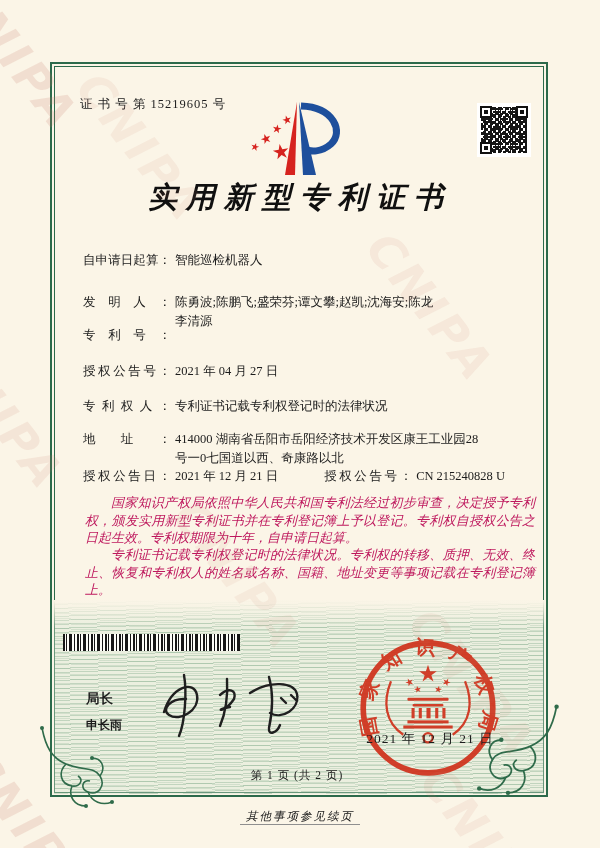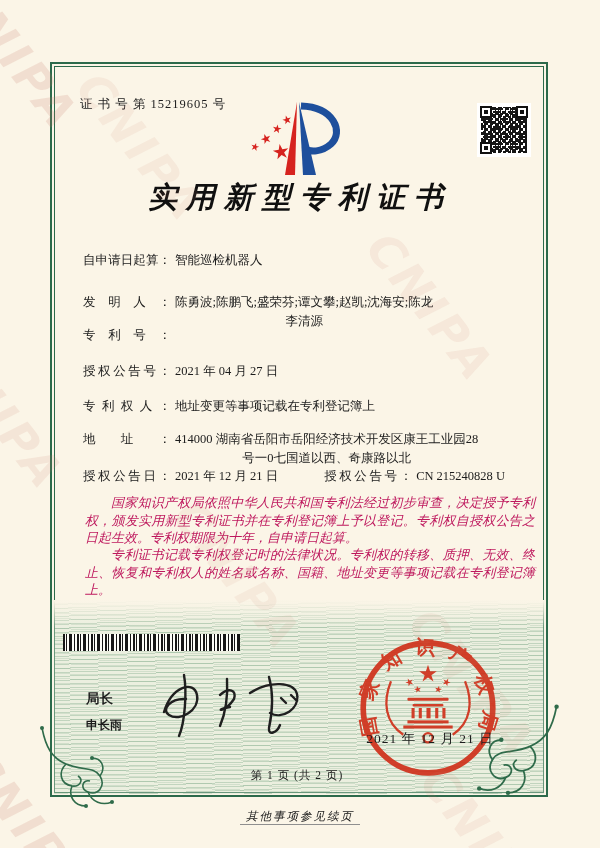--- a/index.html
+++ b/index.html
@@ -29,21 +29,21 @@
         repeating-conic-gradient(#161616 0% 25%,#fff 0% 50%);
       background-size:7px 7px,5px 5px;background-position:0 0,2px 1px;}
   .finder{position:absolute;width:8px;height:8px;border:2.5px solid #111;background:#fff;}
   .finder::after{content:'';position:absolute;inset:2px;background:#111;}
   .f1{left:3px;top:3px}.f2{right:3px;top:3px}.f3{left:3px;bottom:3px}
   .logo{position:absolute;left:246px;top:94px;z-index:2;}
   .title{position:absolute;left:0;right:0;top:178px;text-align:center;z-index:2;
          font-size:29px;font-weight:bold;letter-spacing:9px;color:#101010;font-style:italic;}
   .row{position:absolute;left:83px;display:flex;font-size:12.5px;line-height:19px;z-index:2;}
   .lbl{flex:0 0 88px;margin-right:4px;text-align:justify;text-align-last:justify;}
-  .val{white-space:pre-line;max-width:352px;text-align:center;}
+  .val{white-space:pre-line;max-width:352px;}
   .pair2{margin-left:46px;display:flex;}
   .body-par{position:absolute;left:85px;width:450px;font-size:13px;line-height:17.5px;
             text-indent:2em;font-style:italic;color:#be185d;z-index:2;text-align:justify;}
   .barcode{position:absolute;left:63px;top:634px;width:177px;height:17px;z-index:2;
       background:repeating-linear-gradient(90deg,#161616 0 2px,#fdfdf8 2px 3px,#161616 3px 4px,
         #fdfdf8 4px 6px,#161616 6px 9px,#fdfdf8 9px 11px,#161616 11px 12px,#fdfdf8 12px 14px);}
   .director-title{position:absolute;left:86px;top:690px;font-size:13.5px;font-weight:600;z-index:3;text-align:center;}
   .director-name{position:absolute;left:86px;top:717px;font-size:12px;font-weight:600;z-index:3;}
   .signature{position:absolute;left:150px;top:668px;z-index:4;}
   .seal{position:absolute;left:356px;top:636px;z-index:3;opacity:0.93;}
@@ -115,21 +115,21 @@
   </div>
   <div class="row" style="top:326px">
     <span class="lbl">专利号：</span>
   </div>
   <div class="row" style="top:362px">
     <span class="lbl">授权公告号：</span>
     <span class="val">2021 年 04 月 27 日</span>
   </div>
   <div class="row" style="top:397px">
     <span class="lbl">专利权人：</span>
-    <span class="val">地址变更等事项记载在专利登记簿上</span>
+    <span class="val">专利证书记载专利权登记时的法律状况</span>
   </div>
   <div class="row" style="top:430px">
     <span class="lbl">地址：</span>
     <span class="val">414000 湖南省岳阳市岳阳经济技术开发区康王工业园28
 号一0七国道以西、奇康路以北</span>
   </div>
   <div class="row" style="top:467px">
     <span class="lbl">授权公告日：</span>
     <span class="val">2021 年 12 月 21 日</span>
     <span class="pair2">

